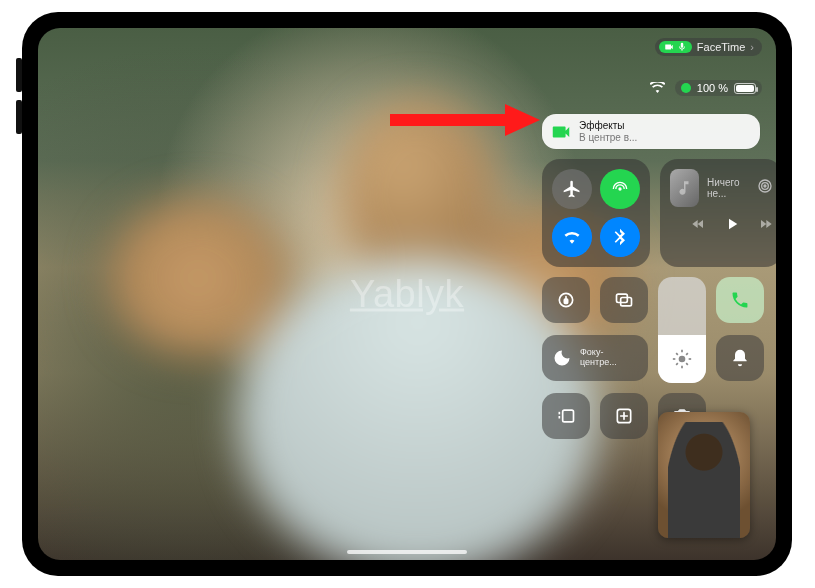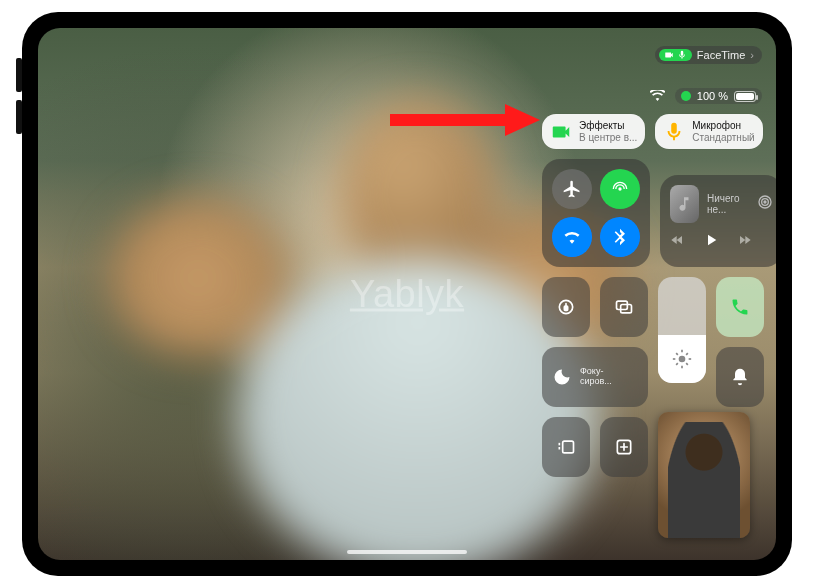--- a/index.html
+++ b/index.html
@@ -44,21 +44,21 @@
     font-size: 38px; color: rgba(255,255,255,.35); font-weight: 500;
     letter-spacing: .5px;
     text-decoration: underline;
   }
   .home-indicator {
     position: absolute; bottom: 6px; left: 50%; transform: translateX(-50%);
     width: 120px; height: 4px; border-radius: 3px; background: rgba(255,255,255,.75);
   }
   
   .status-row {
-    position: absolute; top: 18px; right: 14px;
+    position: absolute; top: 10px; right: 14px;
     display: flex; flex-direction: column; align-items: flex-end; gap: 6px;
   }
   .facetime-pill {
     display: flex; align-items: center; gap: 5px;
     background: rgba(60,60,60,.55);
     border-radius: 14px; padding: 3px 8px 3px 4px;
     font-size: 11px; color: #eee;
   }
   .ft-green { background: #30d158; border-radius: 9px; padding: 1px 5px; display: flex; gap:3px; align-items:center;}
   .ft-green svg { width: 10px; height: 10px; }
@@ -114,39 +114,39 @@
   }
   .circ {
     width:40px; height:40px; border-radius:50%;
     display:flex; align-items:center; justify-content:center;
     background: rgba(120,120,120,.6);
   }
   .circ svg { width:20px; height:20px; }
   .circ.green { background:#30d158; }
   .circ.blue { background:#0a84ff; }
   .media-panel {
-    display:flex; flex-direction:column; gap:8px; align-items:flex-start;margin-top:16px;
+    display:flex; flex-direction:column; gap:8px; align-items:flex-end;
   }
   .media-top { display:flex; align-items:center; gap:8px; }
   .cover {
     width:38px; height:38px; border-radius:8px;
     background: linear-gradient(135deg,#aaa,#666);
     display:flex; align-items:center; justify-content:center;
   }
   .cover svg { width:18px; height:18px; opacity:.5; }
   .media-title { font-size:10px; color:#ccc; }
   .media-controls { display:flex; gap:16px; justify-content:center; align-items:center; color:rgba(255,255,255,.5); }
   .media-controls .play { color:#fff; }
 
   .tiles {
     display:grid; grid-template-columns:repeat(4,1fr);
     gap:10px; margin-top:0;
   }
   .tile {
-    width:48px; height:60px; border-radius:14px;
+    width:48px; height:46px; border-radius:14px;
     background: rgba(60,60,60,.55);
     display:flex; align-items:center; justify-content:center;
     color:#fff;
   }
   .tile.tall { height: 106px; grid-row: span 2; background: rgba(220,220,220,.7); position:relative; }
   .tile.tall .bright-fill {
     position:absolute; left:0; right:0; bottom:0; top:55%;
     background: #fff; border-radius:0 0 14px 14px;
   }
   .tile.tall .sun-icon {
@@ -245,31 +245,20 @@
       <div class="row">
         <div class="card">
           <span class="ic">
             <svg viewBox="0 0 24 24" fill="#30d158">
                 <path d="M17 10.5V7c0-.6-.4-1-1-1H4c-.6 0-1 .4-1 1v10c0 .6.4 1 1 1h12c.6 0 1-.4 1-1v-3.5l4 4v-11l-4 4z"></path>
               </svg>
           </span>
           <div class="txt">
             <div class="t1">Эффекты</div>
             <div class="t2">В центре в...</div>
-          </div>
-        </div>
-        <div class="card">
-          <span class="ic">
-            <svg viewBox="0 0 24 24" fill="#ffb400">
-                <path d="M12 14a3 3 0 003-3V5a3 3 0 00-6 0v6a3 3 0 003 3zm5-3a5 5 0 01-10 0H5a7 7 0 006 6.9V21h2v-3.1A7 7 0 0019 11h-2z"></path>
-              </svg>
-          </span>
-          <div class="txt">
-            <div class="t1">Микрофон</div>
-            <div class="t2">Стандартный</div>
           </div>
         </div>
       </div>
 
       <div class="row">
         <div class="panel">
           <div class="conn-grid">
             <div class="circ">
               <svg viewBox="0 0 24 24" fill="#fff">
                   <path d="M21 16v-2l-8-5V3.5a1.5 1.5 0 00-3 0V9l-8 5v2l8-2.5V19l-2 1.5V22l3.5-1 3.5 1v-1.5L13 19v-5.5l8 2.5z"></path>
@@ -365,21 +354,21 @@
           <svg viewBox="0 0 24 24" fill="currentColor">
               <path d="M6.6 10.8a15 15 0 006.6 6.6l2.2-2.2a1 1 0 011-.24 11 11 0 003.5.56 1 1 0 011 1V20a1 1 0 01-1 1A17 17 0 013 4a1 1 0 011-1h3.5a1 1 0 011 1 11 11 0 00.56 3.5 1 1 0 01-.24 1L6.6 10.8z"></path>
             </svg>
         </div>
         <div class="tile double">
           <svg viewBox="0 0 24 24" fill="#fff" width="18" height="18">
               <path d="M12 3a9 9 0 109 9 7 7 0 01-9-9z"></path>
             </svg>
           <div class="lbl">
             <div>Фоку-</div>
-            <div>сиров...</div>
+            <div>центре...</div>
           </div>
         </div>
         <div class="tile">
           <svg viewBox="0 0 24 24" fill="#fff">
               <path d="M12 2a6 6 0 00-6 6v5l-2 2v1h16v-1l-2-2V8a6 6 0 00-6-6zm0 20a2.5 2.5 0 002.5-2.5h-5A2.5 2.5 0 0012 22z"></path>
             </svg>
         </div>
         <div class="tile">
           <svg viewBox="0 0 24 24" fill="none" stroke="#fff" stroke-width="2">
               <rect x="8" y="5" width="13" height="14" rx="2"></rect>

